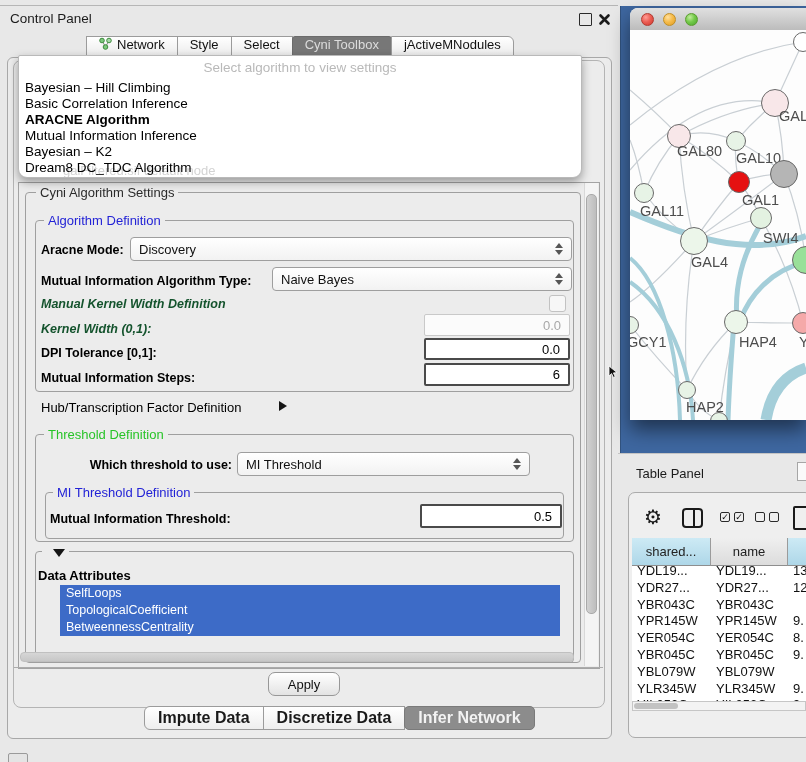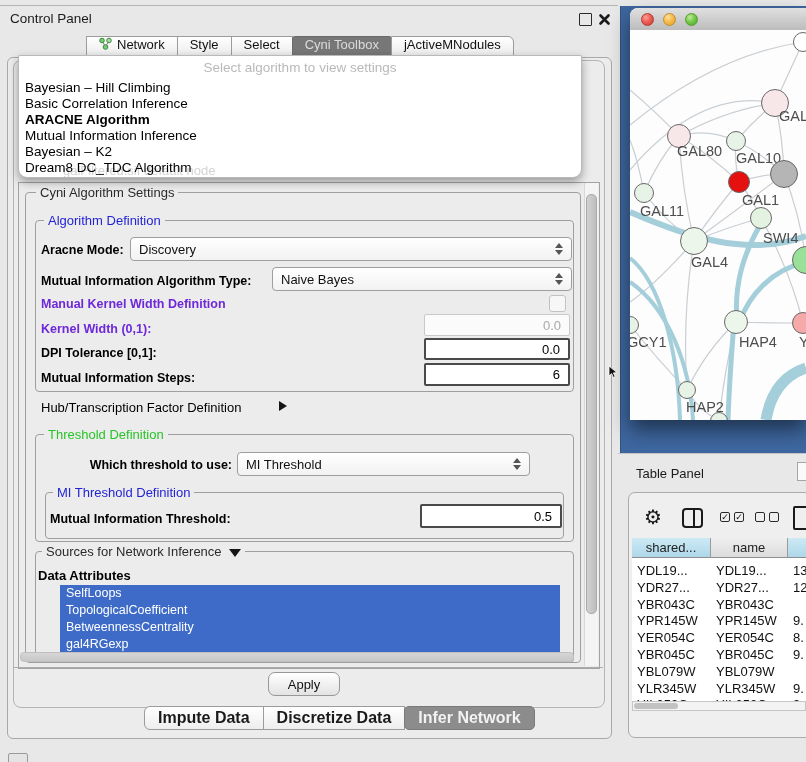--- a/index.html
+++ b/index.html
@@ -34,21 +34,21 @@
   #dd-options{position:absolute;left:4px;top:24px;right:4px;z-index:2;}
   .dd-opt{height:16px;line-height:16px;font-size:13.5px;color:#000;padding-left:2px;white-space:nowrap;}
   .dd-opt.bold{font-weight:bold;}
   
   #viewport{position:absolute;left:18px;top:182px;width:580px;height:485px;border:1px solid #a3a3a3;background:#ececec;}
   .groupbox{position:absolute;border:1px solid #9f9f9f;border-radius:4px;}
   .grouplab{position:absolute;background:#ececec;padding:0 4px;font-size:13px;color:#2b2b2b;white-space:nowrap;z-index:3;}
   .grouplab.blue{color:#2323d6;}
   .grouplab.green{color:#28c428;}
   .lbl{position:absolute;font-size:12.5px;font-weight:bold;color:#000;white-space:nowrap;}
-  .lbl.dis{color:#6d28d9;}
+  .lbl.dis{color:#14532d;font-style:italic;}
   .combo{position:absolute;display:flex;align-items:center;background:linear-gradient(#ffffff,#f2f2f2);
     border:1px solid #9e9e9e;border-radius:4px;font-size:13px;color:#111;padding:0 8px;box-sizing:border-box;}
   .combo .arrows{margin-left:auto;display:flex;flex-direction:column;gap:2px;}
   .tri-up{width:0;height:0;border-left:4px solid transparent;border-right:4px solid transparent;border-bottom:5px solid #555;}
   .tri-dn{width:0;height:0;border-left:4px solid transparent;border-right:4px solid transparent;border-top:5px solid #555;}
   .field{position:absolute;background:#fff;border:2px solid #4a4a4a;border-radius:2px;font-size:13px;color:#000;
     display:flex;align-items:center;justify-content:flex-end;padding:0 8px;box-sizing:border-box;}
   .field.dis{border:1px solid #c9c9c9;background:#fbfbfb;color:#a8a8a8;}
   #manual-kernel-checkbox{position:absolute;left:549px;top:295px;width:15px;height:15px;border:1px solid #c2c2c2;
     border-radius:3px;background:#f7f7f7;}
@@ -80,21 +80,21 @@
   #tp-title{position:absolute;left:636px;top:466px;font-size:13px;color:#1b1b1b;}
   #tp-partial-btn{position:absolute;left:797px;top:462px;width:12px;height:17px;background:#fafafa;border:1px solid #a6a6a6;}
   #tp-box{position:absolute;left:628px;top:492px;width:182px;height:244px;background:#efefef;border:1px solid #ababab;border-radius:7px;}
   #gear-icon{position:absolute;left:644px;top:505px;font-size:20px;color:#1a1a1a;}
   #split-icon{position:absolute;left:682px;top:508px;width:21px;height:20px;border:2.2px solid #1a1a1a;border-radius:4px;box-sizing:border-box;}
   #split-icon::after{content:"";position:absolute;left:50%;top:0;bottom:0;border-left:2.2px solid #1a1a1a;}
   .cb-pair{position:absolute;display:flex;gap:4px;}
   .cb{width:10px;height:10px;border:1.6px solid #2a2a2a;border-radius:2px;font-size:9px;line-height:9px;text-align:center;color:#111;box-sizing:border-box;}
   #doc-icon{position:absolute;left:793px;top:506px;width:17px;height:24px;border:2.2px solid #1a1a1a;border-radius:2px;background:#efefef;box-sizing:border-box;}
   #tbl{position:absolute;left:632px;top:538px;width:174px;height:165px;background:#ffffff;overflow:hidden;}
-  .th{position:absolute;top:0;height:20px;box-sizing:border-box;border-right:1px solid #9b9b9b;border-bottom:1px solid #8e8e8e;
+  .th{position:absolute;top:0;height:28px;box-sizing:border-box;border-right:1px solid #9b9b9b;border-bottom:1px solid #8e8e8e;
     font-size:13px;color:#222;display:flex;align-items:center;justify-content:center;}
   .th.hl{background:linear-gradient(#cdeaf5,#aed7e8);}
   .th.gr{background:linear-gradient(#efefef,#dcdcdc);}
   .td{position:absolute;font-size:13px;color:#111;white-space:nowrap;}
   #tbl-hscroll{position:absolute;left:632px;top:701px;width:174px;height:10px;background:#f3f3f3;border:1px solid #c6c6c6;box-sizing:border-box;}
   #tbl-hthumb{position:absolute;left:1px;top:1px;width:44px;height:6px;border-radius:3px;background:#c2c2c2;}
   #cursor{position:absolute;left:608px;top:365px;z-index:60;}
 </style>
 </head>
 <body>
@@ -188,27 +188,26 @@
         <span class="tri-dn"></span>
       </span>
   </div>
 
   <div class="groupbox" style="left:45px;top:492px;width:517px;height:45px;"></div>
   <span class="grouplab blue" style="left:53px;top:485px;">MI Threshold Definition</span>
   <div class="lbl" style="left:50px;top:512px;">Mutual Information Threshold:</div>
   <div class="field" style="left:420px;top:504px;width:142px;height:24px;">0.5</div>
 
   <div class="groupbox" style="left:35px;top:551px;width:537px;height:110px;"></div>
-  <span class="grouplab" style="left:42px;top:544px;"><span>Sources for Network Inference</span><span class="tri-down-b"></span></span>
+  <span class="grouplab" style="left:42px;top:544px;"><span class="tri-down-b"></span></span>
   <div class="lbl" style="left:38px;top:568px;font-size:13px;">Data Attributes</div>
   <div id="attr-list">
       <div class="attr-item">SelfLoops</div>
       <div class="attr-item">TopologicalCoefficient</div>
       <div class="attr-item">BetweennessCentrality</div>
-      <div class="attr-item">gal4RGexp</div>
     </div>
   <div id="src-hscroll"></div>
 
   <div id="v-scroll-track"></div>
   <div id="v-scroll-thumb"></div>
   <div id="cp-separator"></div>
   <div id="apply-btn">Apply</div>
   <div id="bottom-tabs">
       <div class="btab">Impute Data</div>
       <div class="btab">Discretize Data</div>

